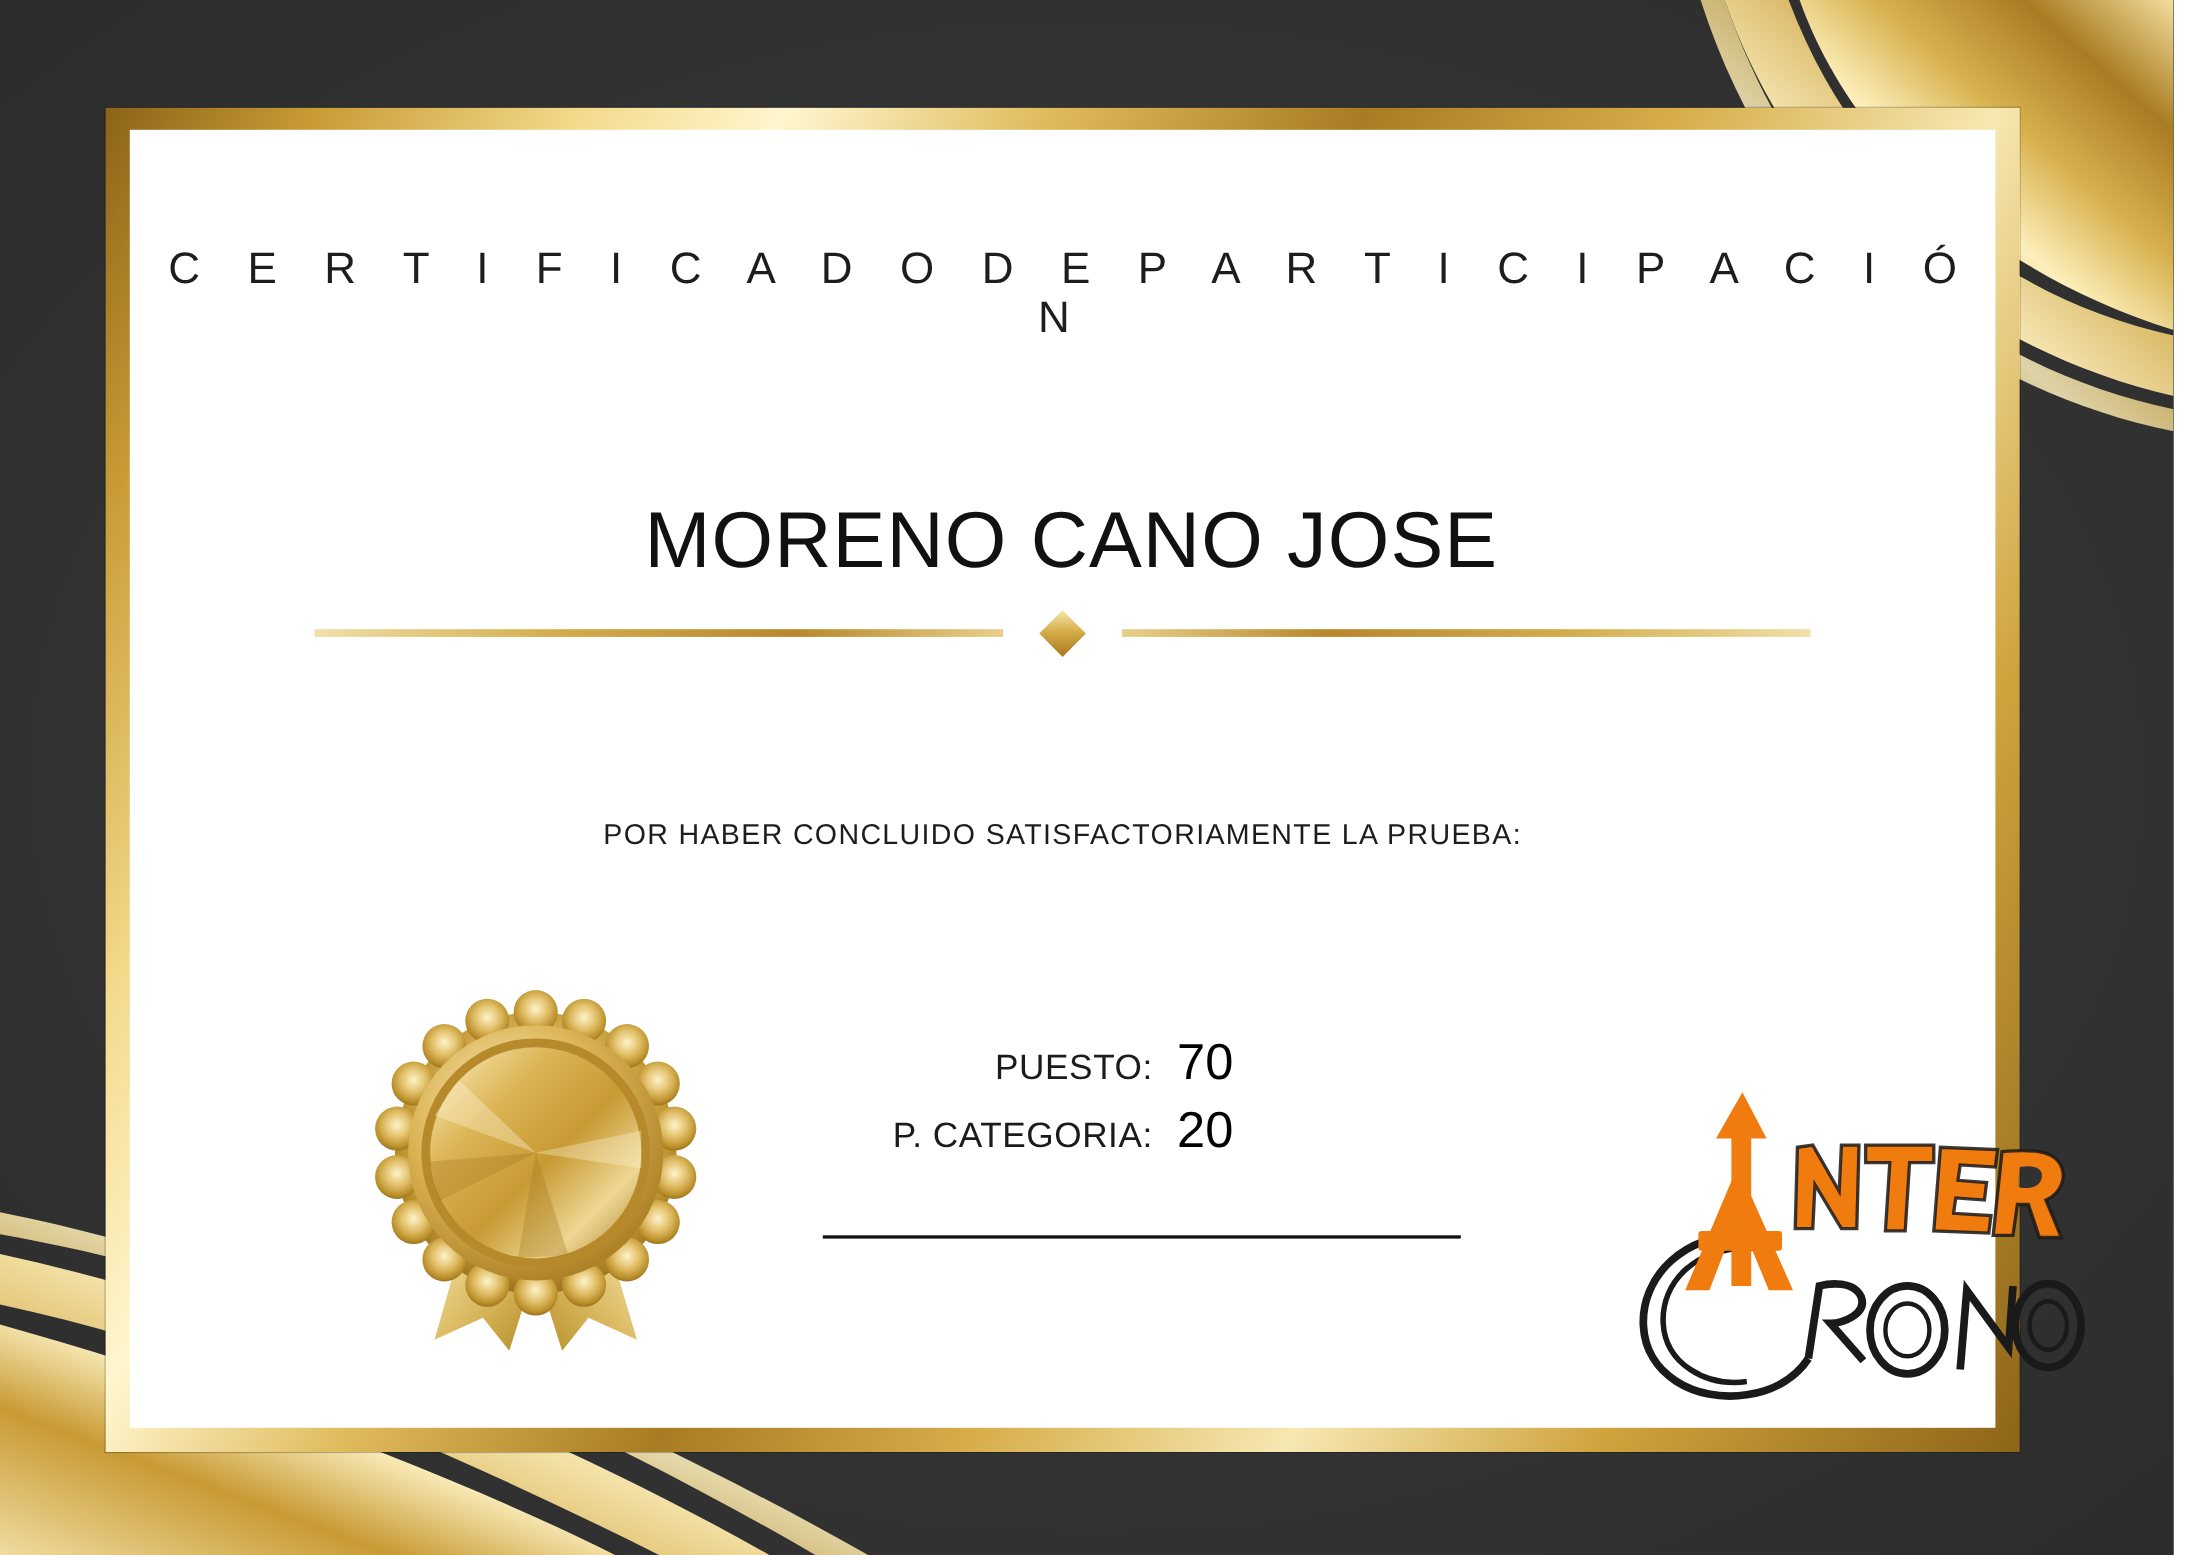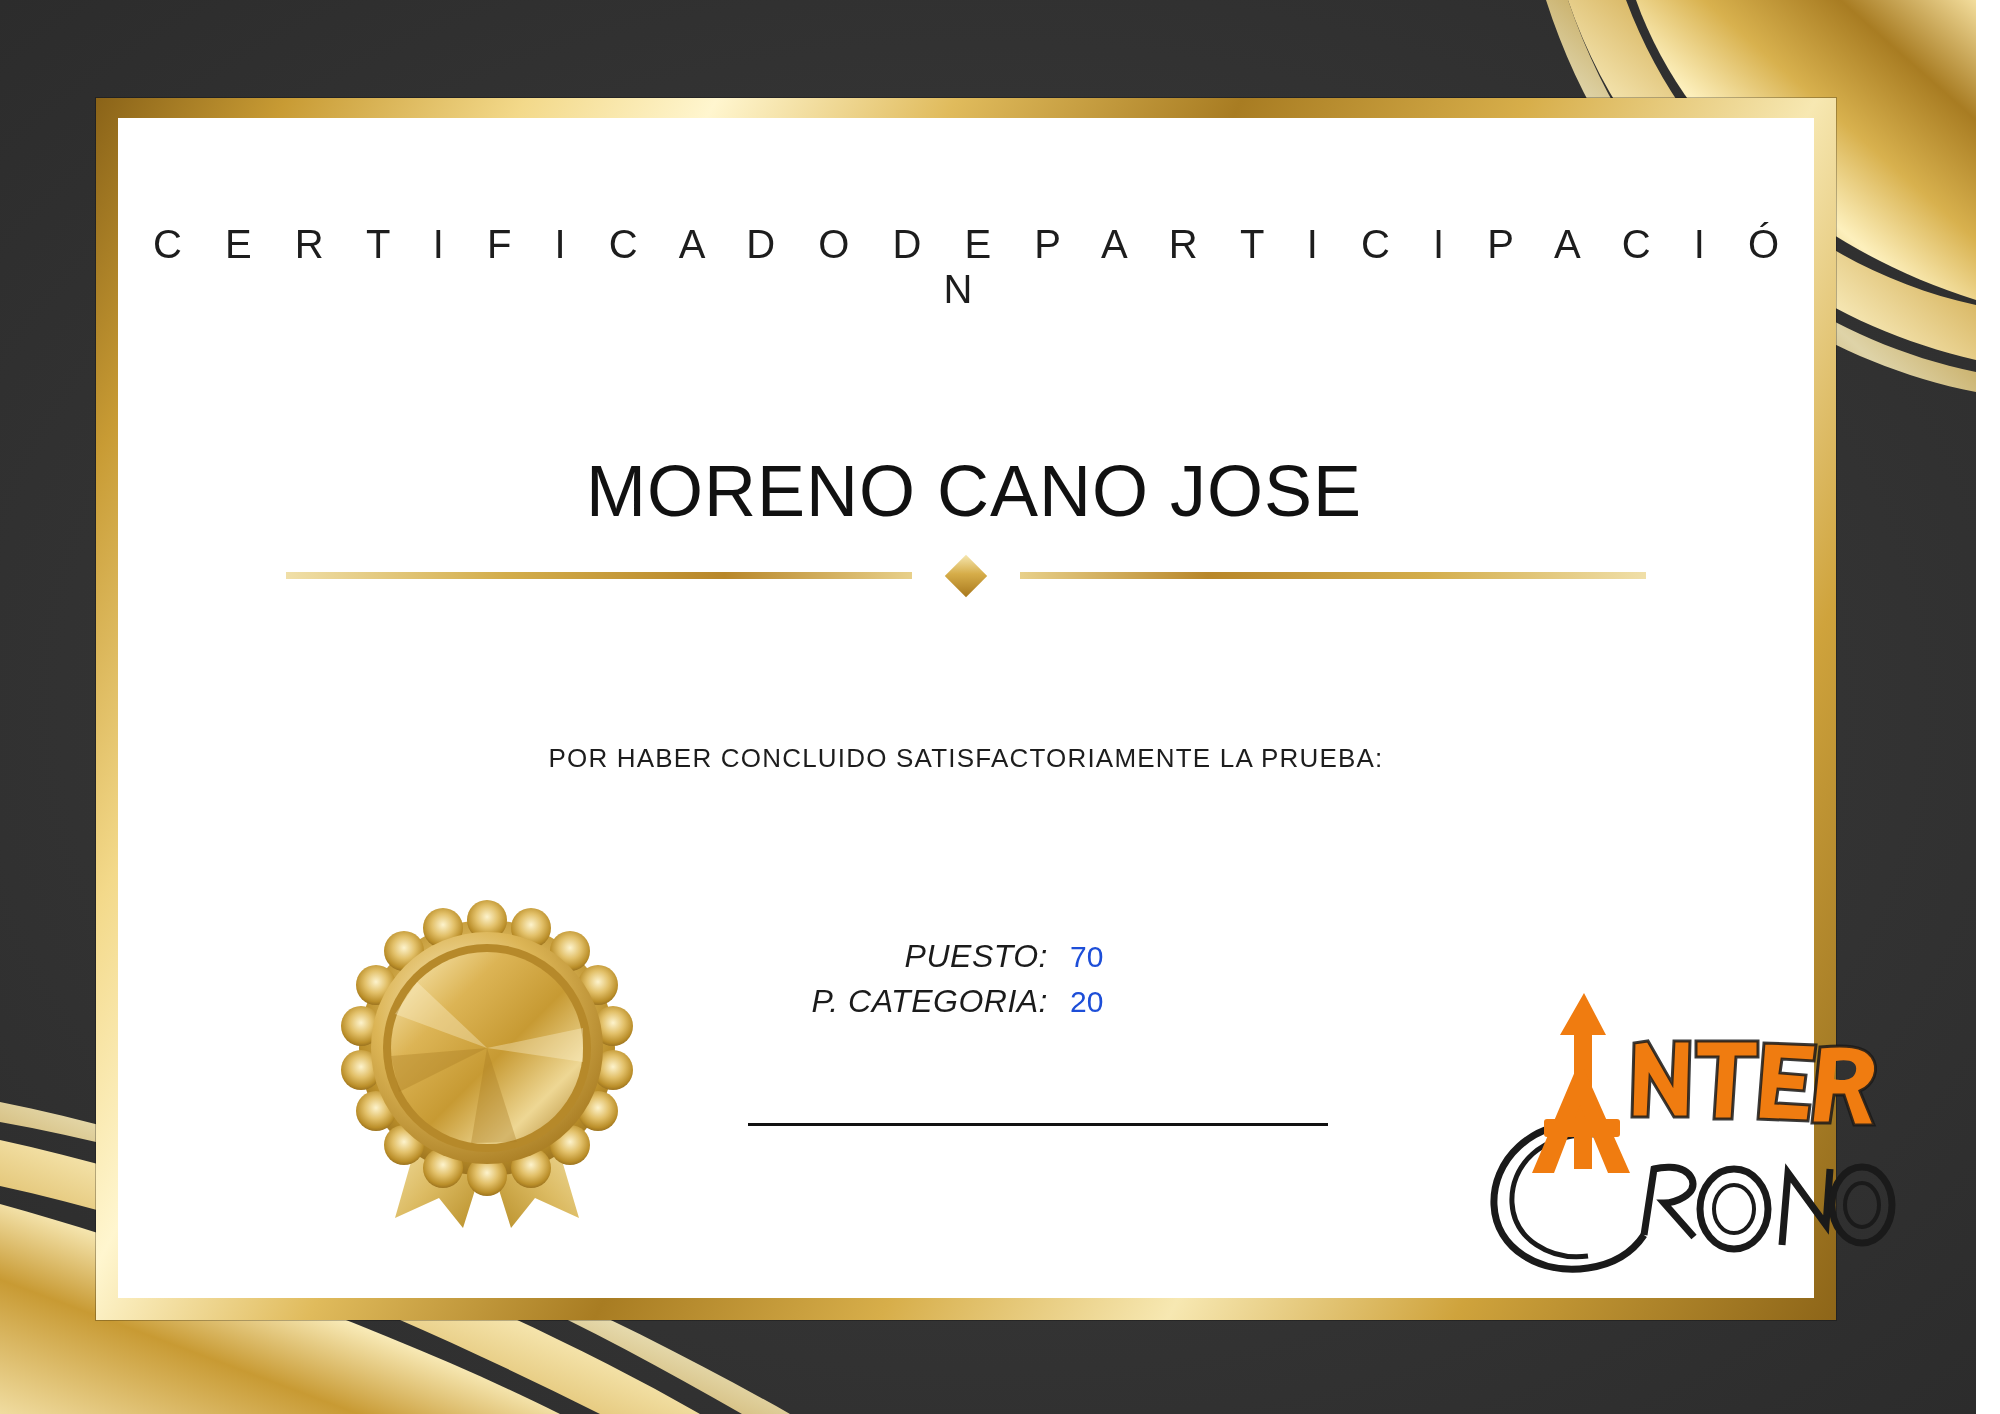--- a/index.html
+++ b/index.html
@@ -149,26 +149,25 @@
     align-items: baseline;
     justify-content: flex-start;
     margin-bottom: 8px;
   }
   .result-label {
     width: 300px;
     text-align: right;
     font-size: 32px;
     letter-spacing: 0.5px;
     color: #1b1b1b;
-    font-style: italic;
   }
   .result-value {
     margin-left: 22px;
-    font-size: 30px;
-    color: #1d4ed8;
+    font-size: 46px;
+    color: #000000;
   }
   .results-rule {
     position: absolute;
     left: 0;
     top: 185px;
     width: 580px;
     height: 3px;
     background: #111111;
   }
 

